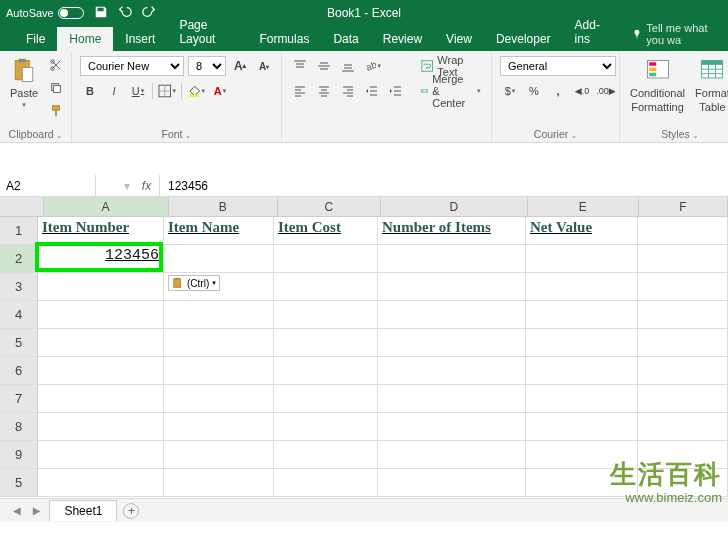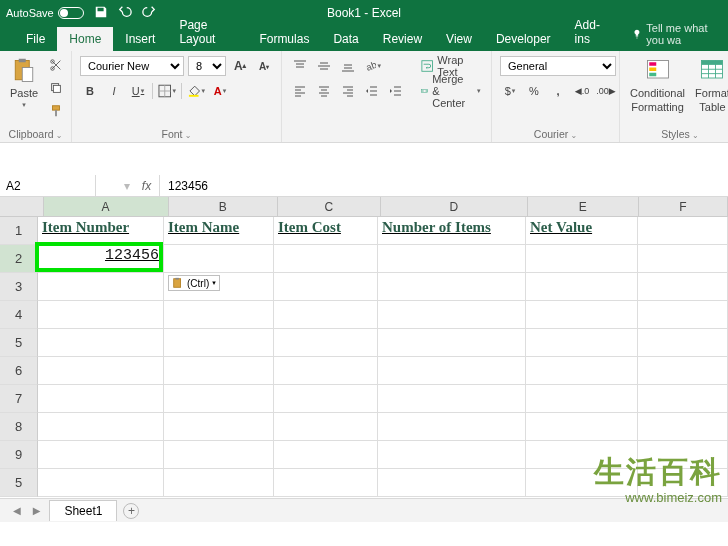--- a/index.html
+++ b/index.html
@@ -59,21 +59,21 @@
 .highlight { position: absolute; border: 4px solid #00e300; pointer-events: none; }
 .paste-tag { position: absolute; display: flex; align-items: center; background: #fff; border: 1px solid #bfbfbf; font-size: 10px; padding: 1px 3px; gap: 3px; cursor: pointer; }
 .paste-tag svg { width: 12px; height: 12px; }
 
 .sheetbar { position: absolute; bottom: 24px; left: 0; right: 0; height: 24px; background: #f3f3f3; border-top: 1px solid #d9d9d9; display: flex; align-items: center; font-size: 12px; padding-left: 10px; gap: 6px; }
 .sheetbar .navbtn { color: #888; font-size: 10px; padding: 0 3px; cursor: pointer; }
 .sheetbar .sheet-tab { background: #fff; border: 1px solid #ccc; border-bottom: none; padding: 3px 14px; border-radius: 0 0 0 0; }
 .sheetbar .addsheet { width: 16px; height: 16px; border: 1px solid #bbb; border-radius: 50%; display: flex; align-items: center; justify-content: center; font-size: 12px; color: #666; cursor: pointer; }
 
 .watermark { position: absolute; right: 6px; bottom: 40px; text-align: right; font-size: 13px; color: #6a8f3f; line-height: 1.2; pointer-events: none; }
-.watermark .cn { font-size: 30px; font-weight: bold; color: #7aa33f; letter-spacing: 2px; }
+.watermark .cn { font-size: 26px; font-weight: bold; color: #7aa33f; letter-spacing: 2px; }
 
 </style>
 </head>
 <body>
 
 <div class="titlebar">
   <div class="autosave">
     <span>AutoSave</span>
     <span class="toggle"></span>
   </div>

